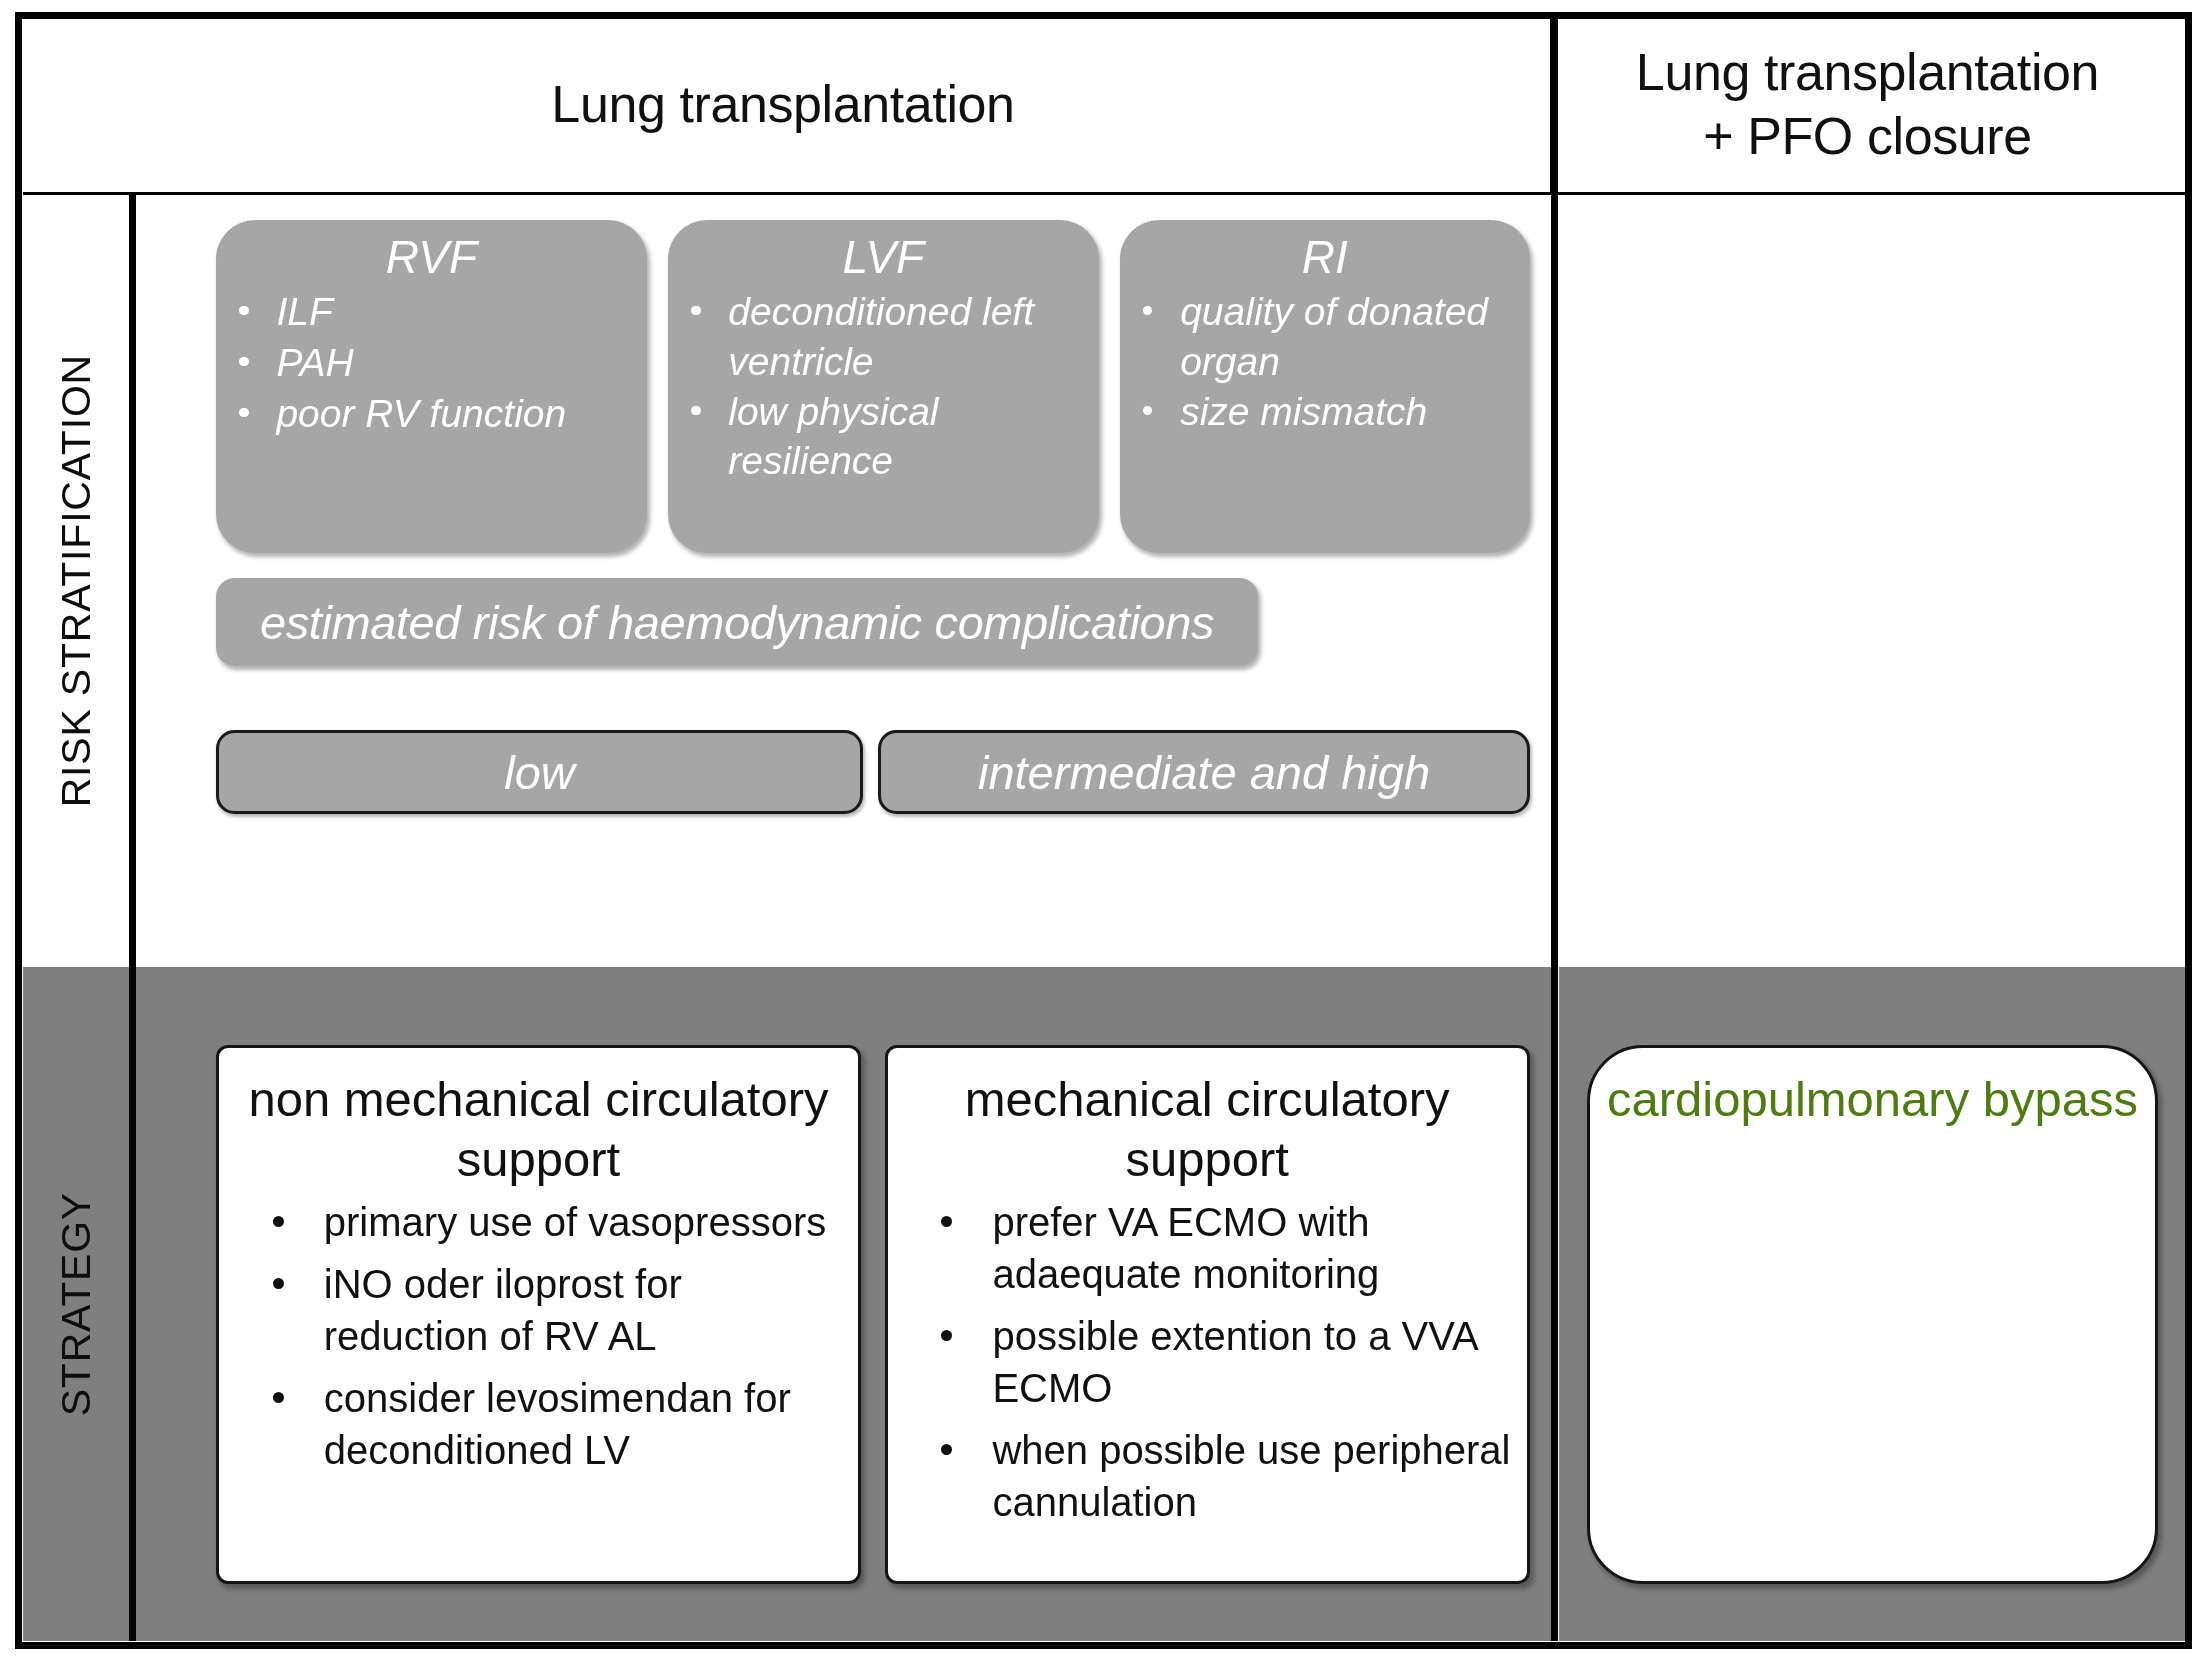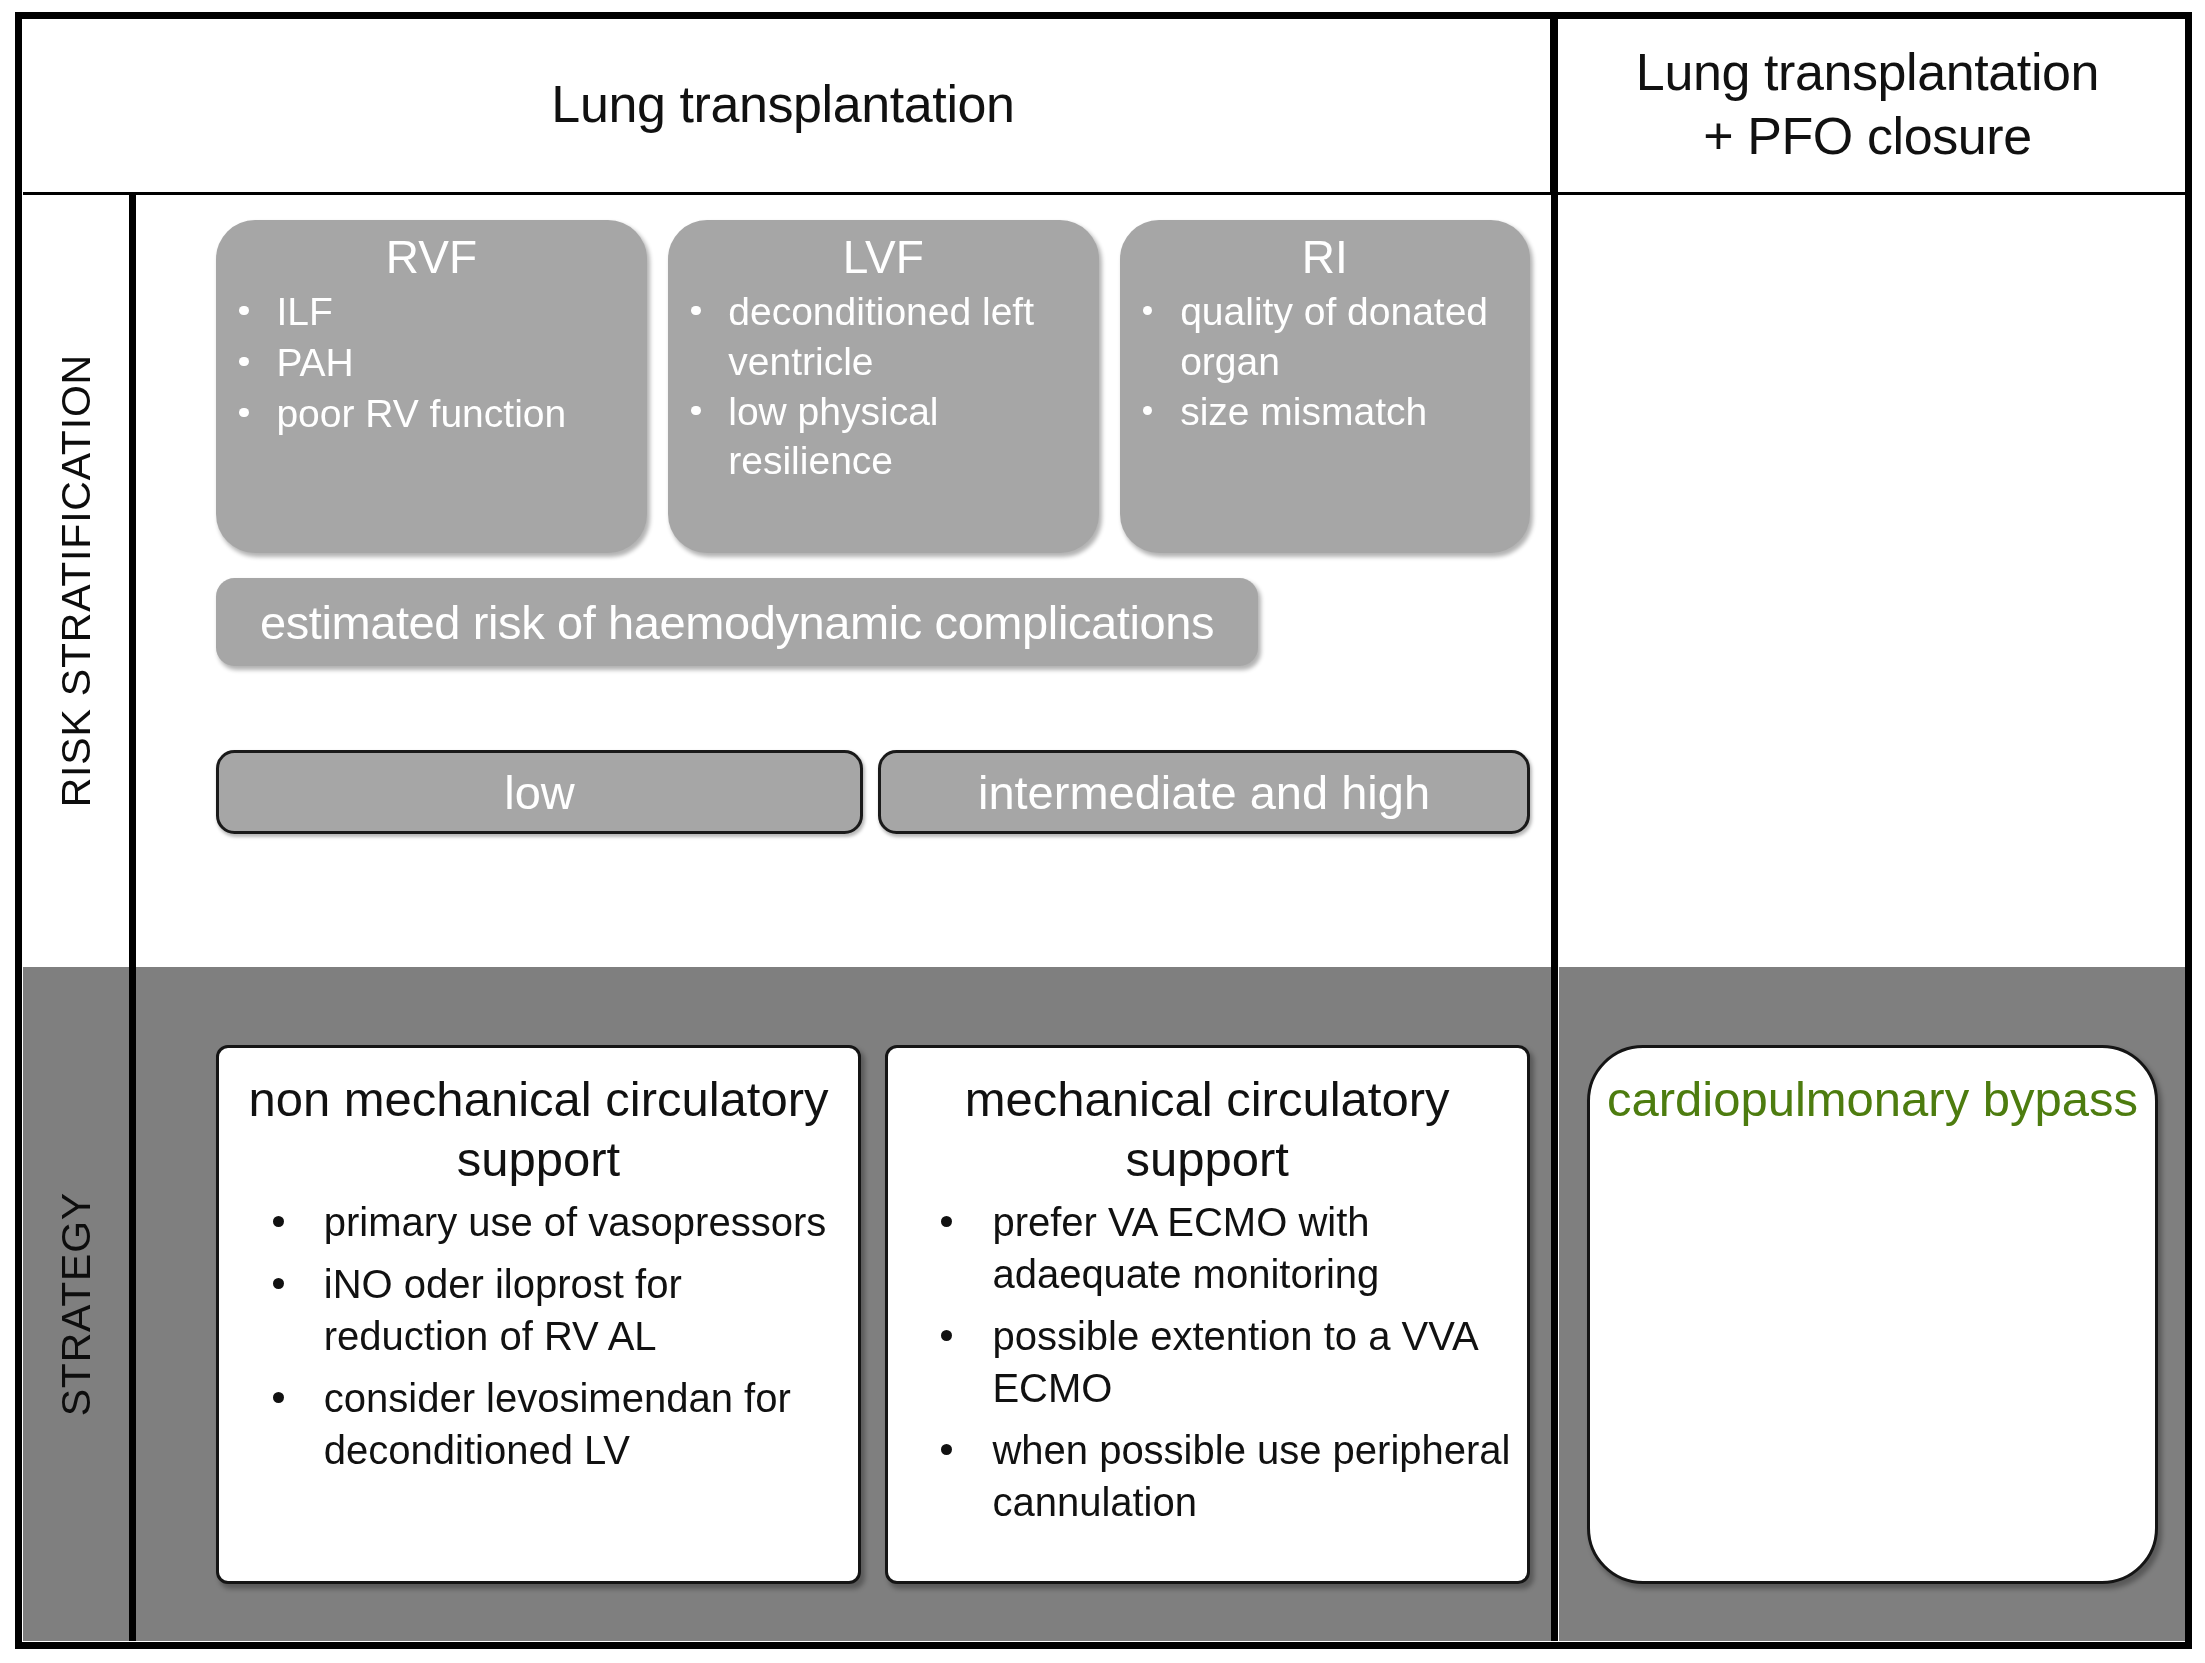--- a/index.html
+++ b/index.html
@@ -108,20 +108,21 @@
   }
 
   
   .risk-body {
     position: absolute;
     left: 136px;
     top: 195px;
     width: 1415px;
     height: 772px;
     background: #ffffff;
+    font-style: italic;
   }
 
   .risk-cards {
     position: absolute;
     left: 80px;
     top: 25px;
     width: 1314px;
     height: 333px;
     display: flex;
     gap: 21px;
@@ -189,21 +190,20 @@
 
   
   .risk-split {
     position: absolute;
     left: 80px;
     top: 535px;
     width: 1314px;
     height: 84px;
     display: flex;
     gap: 15px;
-    margin-top: 20px;
   }
   .risk-split-bar {
     background: #a6a6a6;
     border: 3.4px solid #1a1a1a;
     border-radius: 18.5px;
     box-sizing: border-box;
     display: flex;
     align-items: center;
     justify-content: center;
     color: #ffffff;

